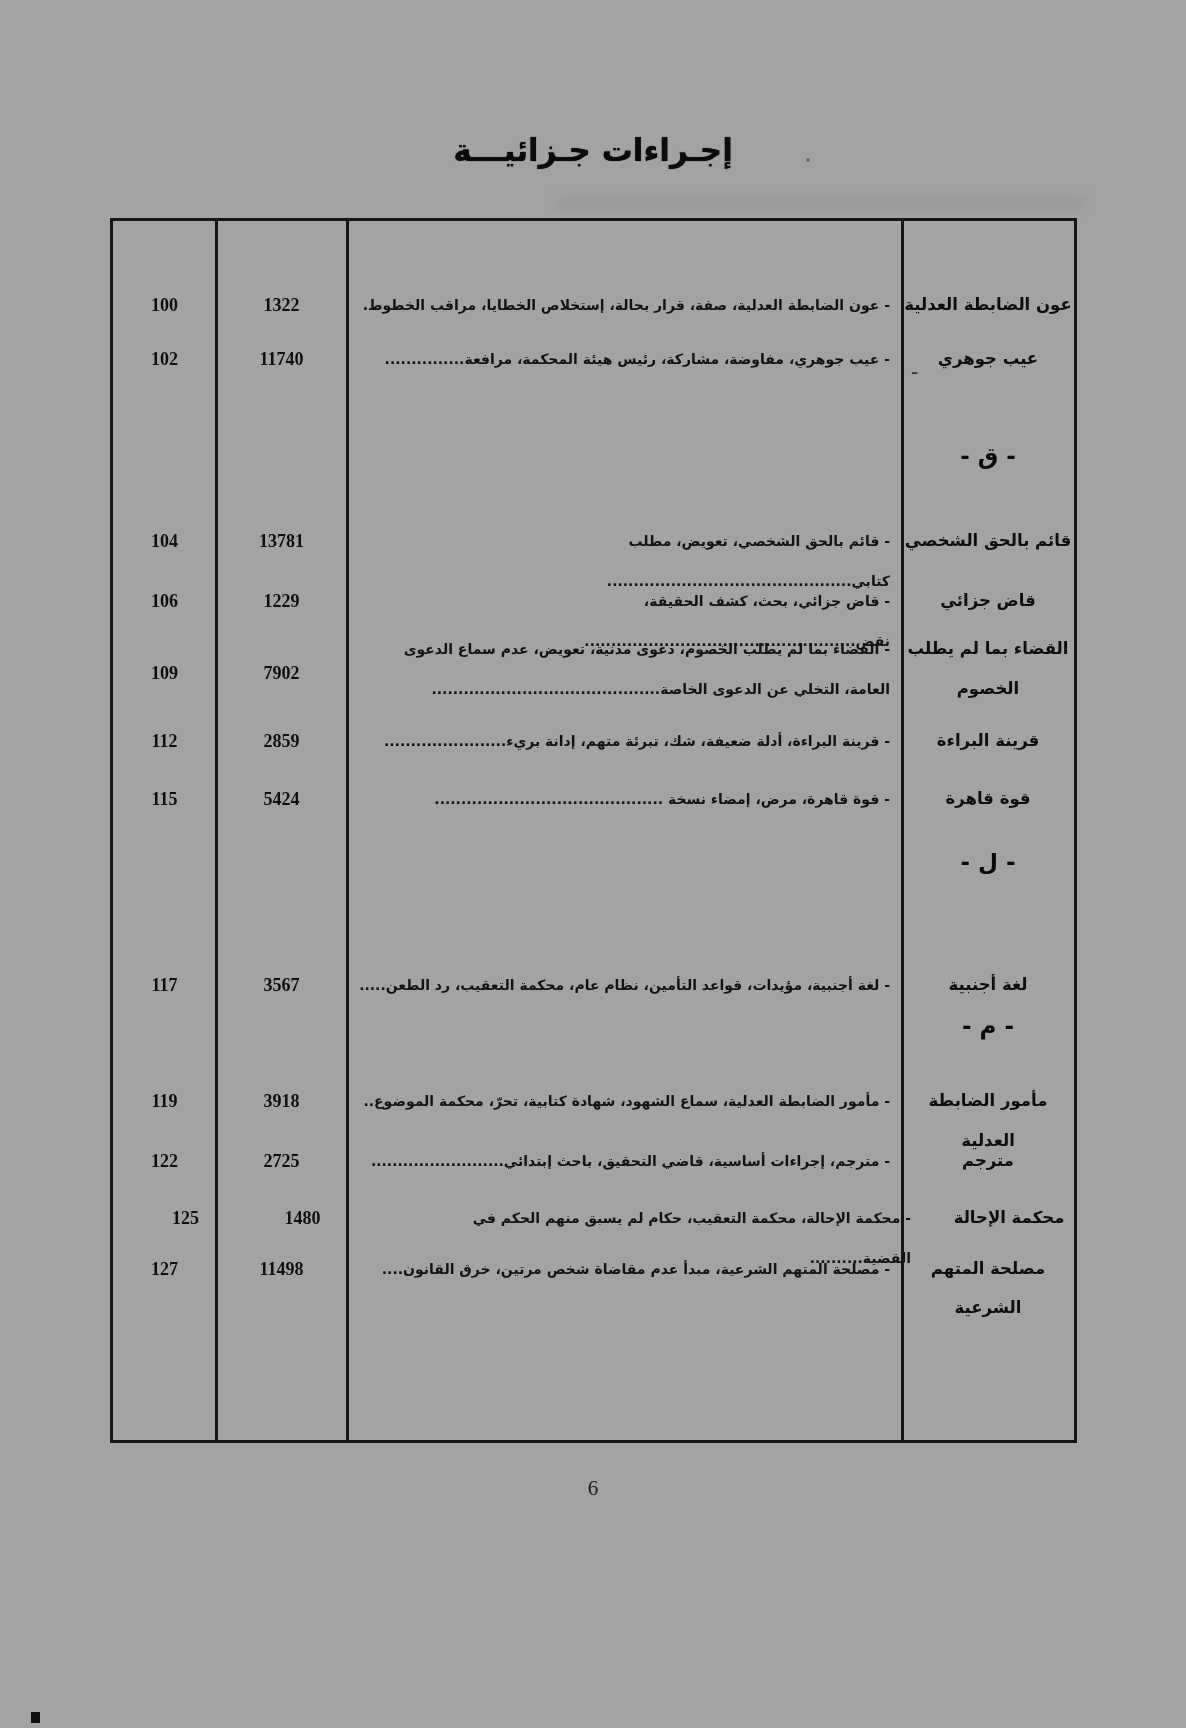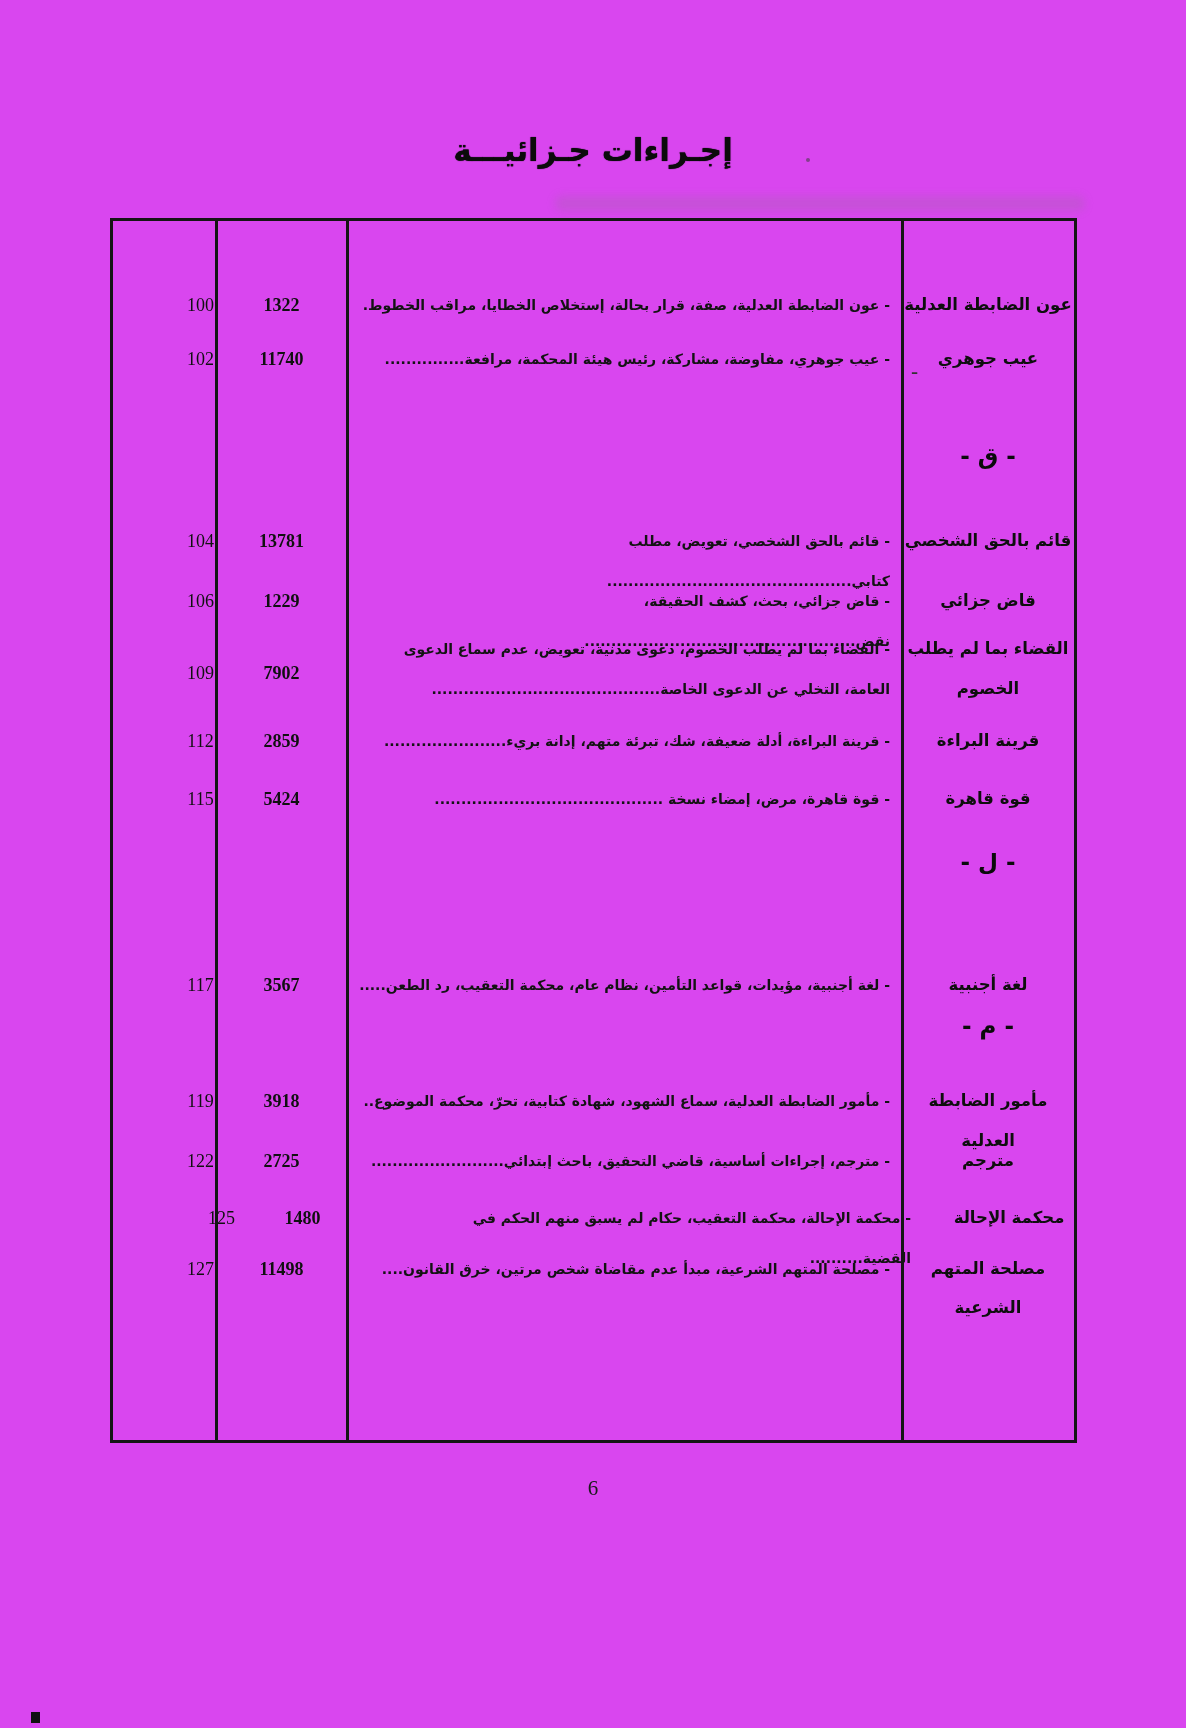--- a/index.html
+++ b/index.html
@@ -1,20 +1,20 @@
 <!DOCTYPE html>
 <html lang="ar"><head>
 <meta charset="utf-8">
 <style>
   html,body{margin:0;padding:0;background:#e8e8e6;}
   .page{
     position:relative;
     width:1186px;height:1728px;
     margin:0 auto;
-    background:#d946ef;
+    background:#a3a3a3;
     overflow:hidden;
     font-family:"DejaVu Sans", sans-serif;
     color:#141414;
   }
   .title{
     position:absolute; left:0; top:132px; width:100%;
     text-align:center;
     font-size:31px; font-weight:800;
     color:#0b0b0b;
     letter-spacing:0px;
@@ -69,21 +69,21 @@
   .vline{
     position:absolute; top:0; bottom:0; width:3px;
     background:#151515; z-index:2;
   }
   .v1{left:102px;} .v2{left:233px;} .v3{left:788px;}
   
   .cell{position:absolute; top:0;}
   .c-page{
     left:0; width:103px; text-align:center;
     font-family:"Liberation Serif","DejaVu Serif",serif;
-    font-weight:normal; font-size:18px; line-height:40px; color:#101010;padding-left:36px;
+    font-weight:bold; font-size:18px; line-height:40px; color:#101010;
   }
   .c-num{
     left:103px; width:131px; text-align:center;
     font-family:"Liberation Serif","DejaVu Serif",serif;
     font-weight:bold; font-size:18px; line-height:40px; color:#101010;
   }
   .c-desc{
     left:234px; width:543px; padding-right:12px;
     direction:rtl; text-align:right;
     font-size:14px; font-weight:bold; line-height:40px;

